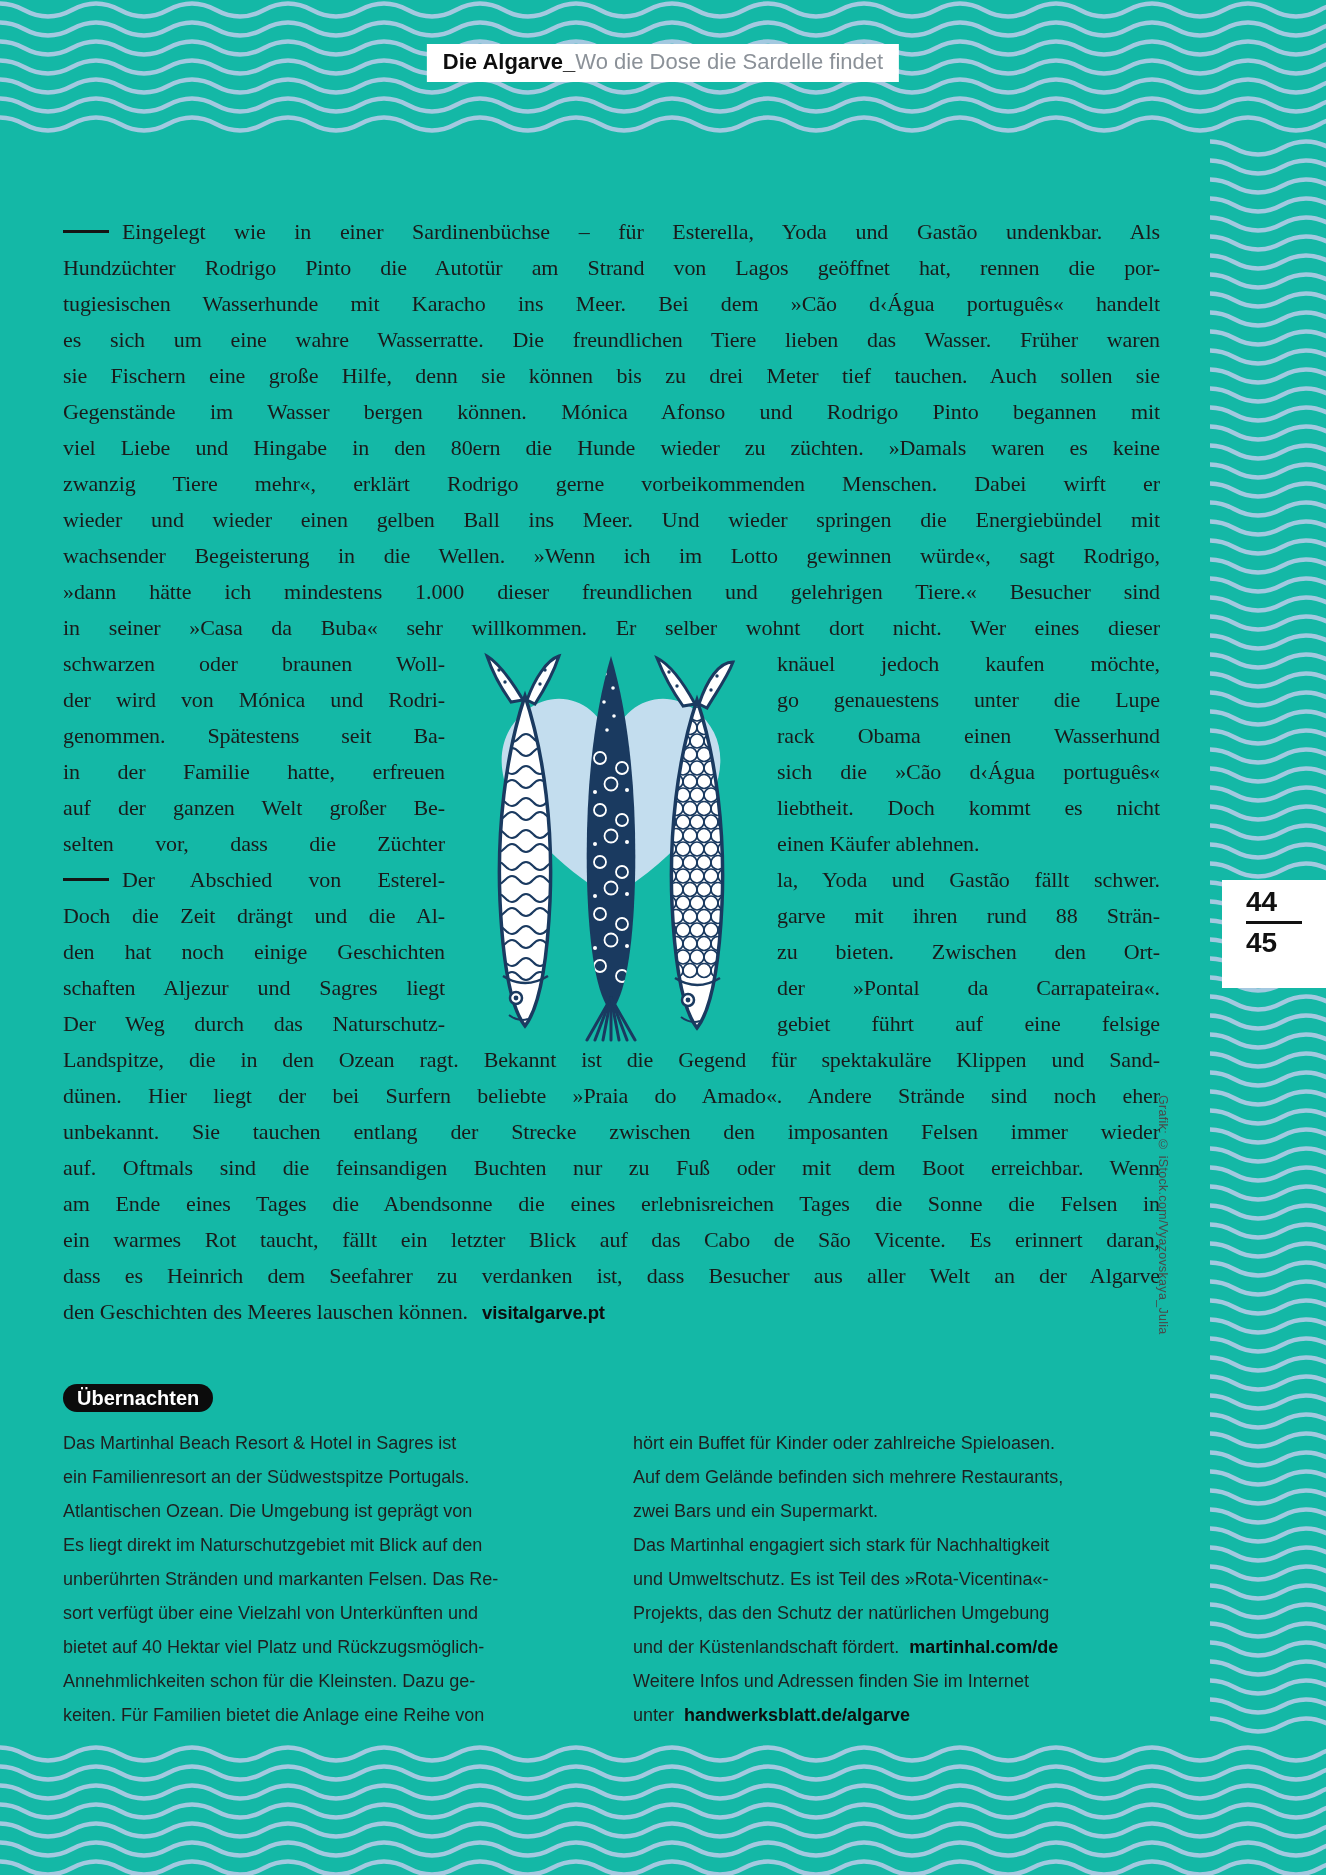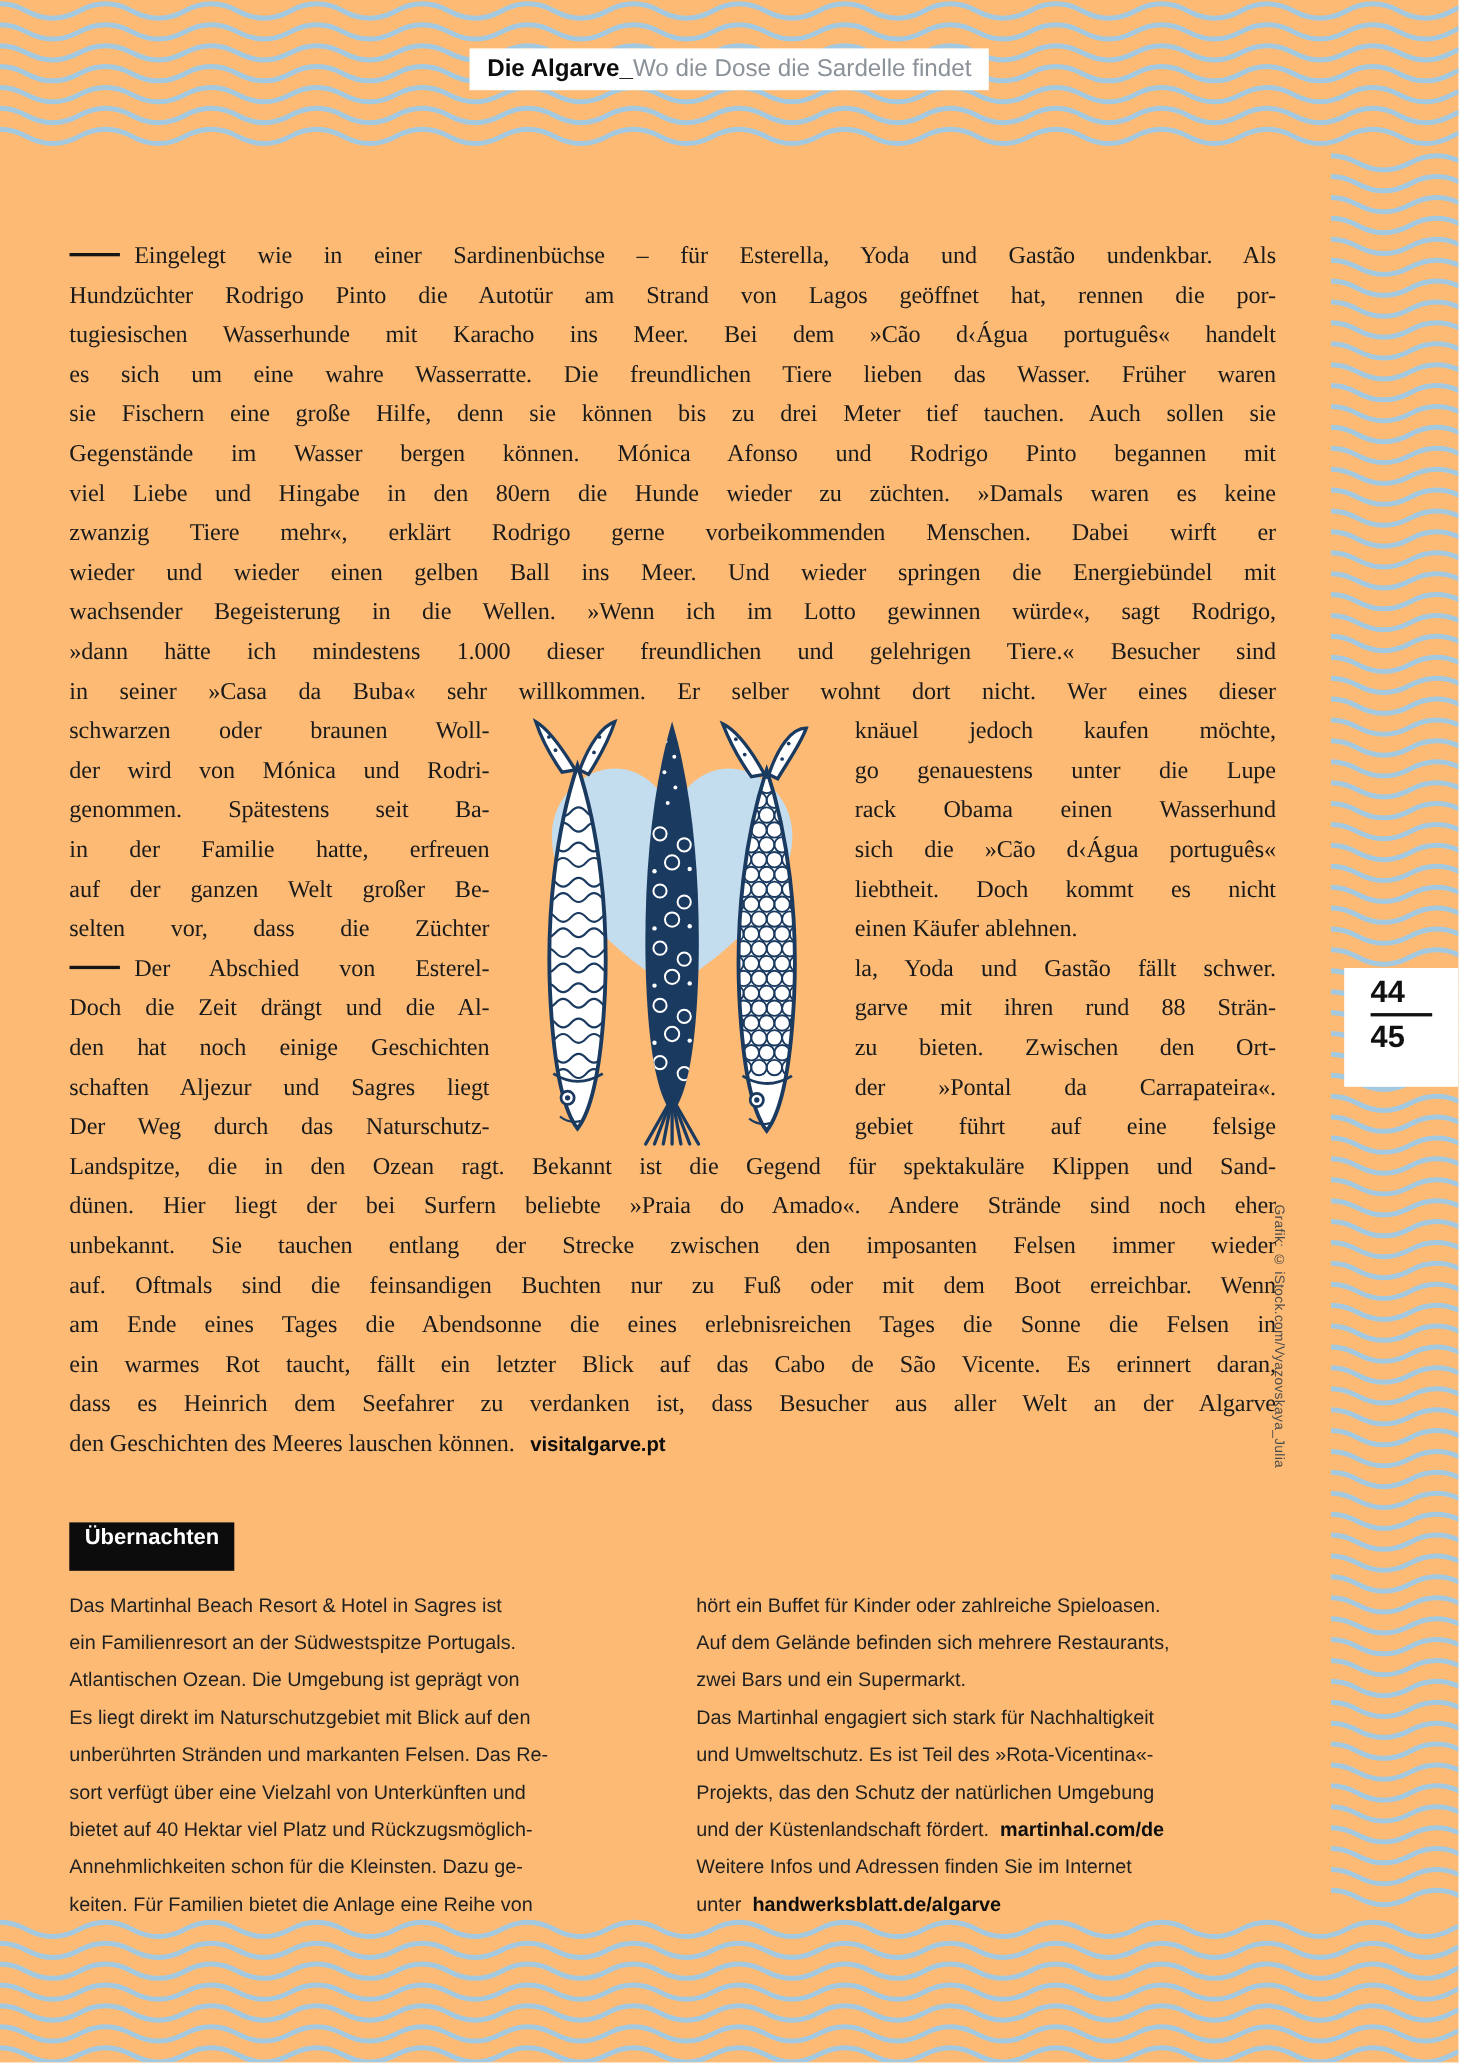--- a/index.html
+++ b/index.html
@@ -1,16 +1,16 @@
 <!DOCTYPE html>
 <html style="--navy: #1a3a60; --heart: #c3ddee; --text: #1a1a1a;"><head>
 <meta charset="utf-8">
 <style>
   html,body{margin:0;padding:0;background:#ffffff;}
-  .page{position:relative;width:1326px;height:1875px;background:#fdba74;overflow:hidden;
+  .page{position:relative;width:1326px;height:1875px;background:#14b8a6;overflow:hidden;
         color:var(--text,#1a1a1a);}
   :root{--text:#1a1a1a;}
 
   
   .top-band{position:absolute;left:0;top:0;width:1326px;height:138px;}
   .bottom-band{position:absolute;left:0;top:1742px;width:1326px;height:133px;}
   .right-band{position:absolute;left:1210px;top:138px;width:116px;height:1604px;}
   .waves{position:absolute;inset:0;}
 
   .header-box{position:absolute;left:50%;top:44px;transform:translateX(-50%);
@@ -41,21 +41,21 @@
        margin-left:14px;color:#0d0d0d;}
   .wrap-row{display:flex;width:1097px;align-items:center;}
   .col-left{width:382px;flex:0 0 382px;}
   .col-right{width:383px;flex:0 0 383px;}
   .illustration{width:332px;height:396px;flex:0 0 332px;position:relative;}
 
   
   .ueber{position:absolute;left:63px;top:1384px;width:1097px;}
   .ueber-label{display:inline-block;background:#0c0c0c;color:#fff;
       font-family:"Liberation Sans",sans-serif;font-weight:800;font-size:20px;
-      padding:3px 14px 18px;line-height:23px;}
+      padding:3px 14px 2px;line-height:23px;border-radius:14px;}
   .ueber-cols{display:flex;margin-top:14px;}
   .u-left{width:540px;flex:0 0 540px;margin-right:30px;}
   .u-right{width:527px;flex:0 0 527px;}
   .sline{font-family:"Liberation Sans",sans-serif;font-size:18px;line-height:34px;height:34px;
       color:#1f1f1f;text-align:left;text-align-last:auto;overflow:hidden;}
   .blead{font-weight:400;}
   .sline .lnk{font-size:18px;margin-left:10px;}
 
   
   .f-navy{fill:var(--navy,#1a3a60);}

